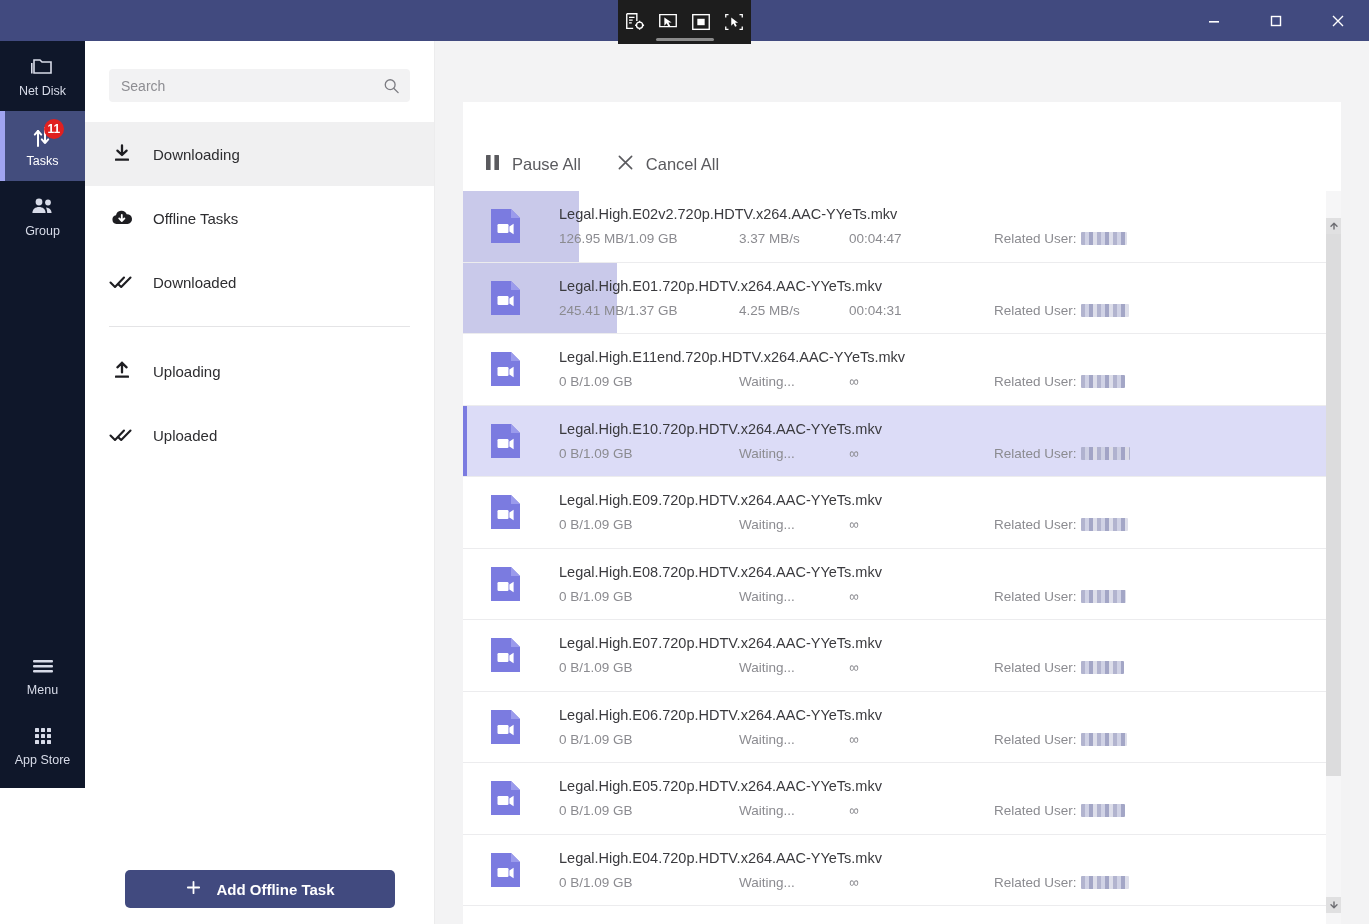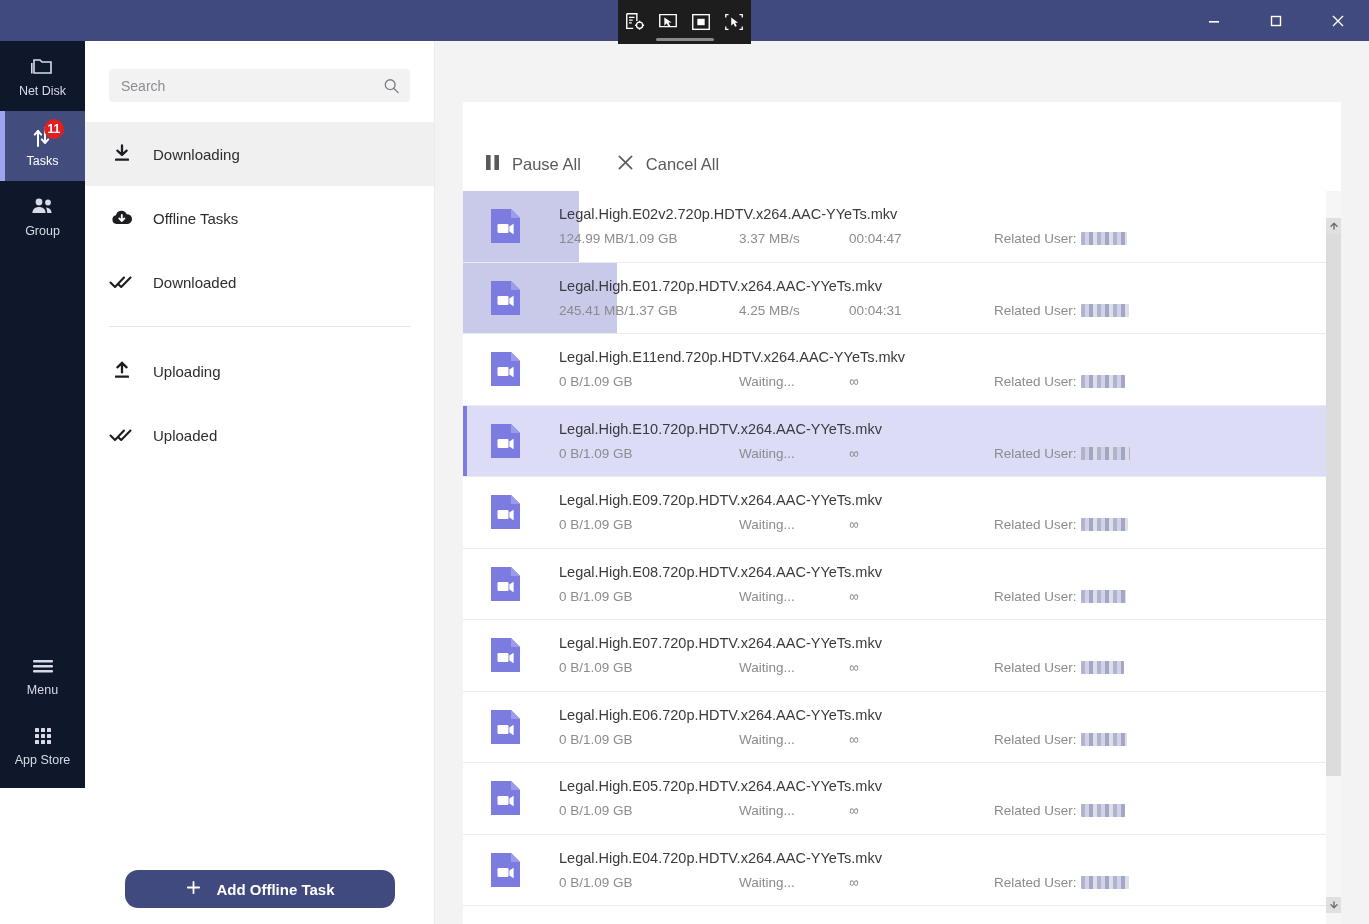--- a/index.html
+++ b/index.html
@@ -96,21 +96,21 @@
   .nav-item {
     height: 64px; display: flex; align-items: center; gap: 18px;
     padding-left: 24px; cursor: pointer; color: #2d2d30; font-size: 15px;
   }
   .nav-item.active { background: #f0f0f1; }
   .nav-ico { width: 26px; display: flex; align-items: center; justify-content: center; }
   .nav-div { height: 1px; background: #e4e4e6; margin: 12px 24px 12px 24px; }
   .add-btn-wrap { position: absolute; left: 0; bottom: 16px; width: 350px; padding: 0 40px; }
   .add-btn {
     width: 100%; height: 38px; background: #414a7f; color: #ffffff;
-    border: none; border-radius: 13px; cursor: pointer;
+    border: none; border-radius: 5px; cursor: pointer;
     font-family: "Liberation Sans", sans-serif; font-size: 15px; font-weight: bold;
     display: flex; align-items: center; justify-content: center; gap: 14px;
   }
 
   
   .main {
     position: absolute; left: 435px; top: 41px; right: 0; bottom: 0;
     background: #f3f3f4;
   }
   .card {
@@ -418,21 +418,21 @@
                 <svg width="33" height="38" viewBox="0 0 33 38">
                   <path d="M2 2 h20 l9 9 v25 h-29 z" fill="#7b7be0"></path>
                   <path d="M22 2 l9 9 h-9 z" fill="#9b9bec"></path>
                   <rect x="8.5" y="17" width="11" height="9" rx="1.2" fill="#ffffff"></rect>
                   <path d="M20.4 19.4 L24.6 16.8 v10.4 l-4.2 -2.6 z" fill="#ffffff"></path>
                 </svg>
               </span>
               <div class="row-texts">
                 <div class="fname">Legal.High.E02v2.720p.HDTV.x264.AAC-YYeTs.mkv</div>
                 <div class="meta">
-                  <span class="m-size">124.99 MB/1.09 GB</span>
+                  <span class="m-size">126.95 MB/1.09 GB</span>
                   <span class="m-speed">3.37 MB/s</span>
                   <span class="m-time">00:04:47</span>
                   <span class="m-user">
                     <span>Related User:</span>
                     <span class="blur" style="width:46px"></span>
                   </span>
                 </div>
               </div>
             </div>
           </div>

